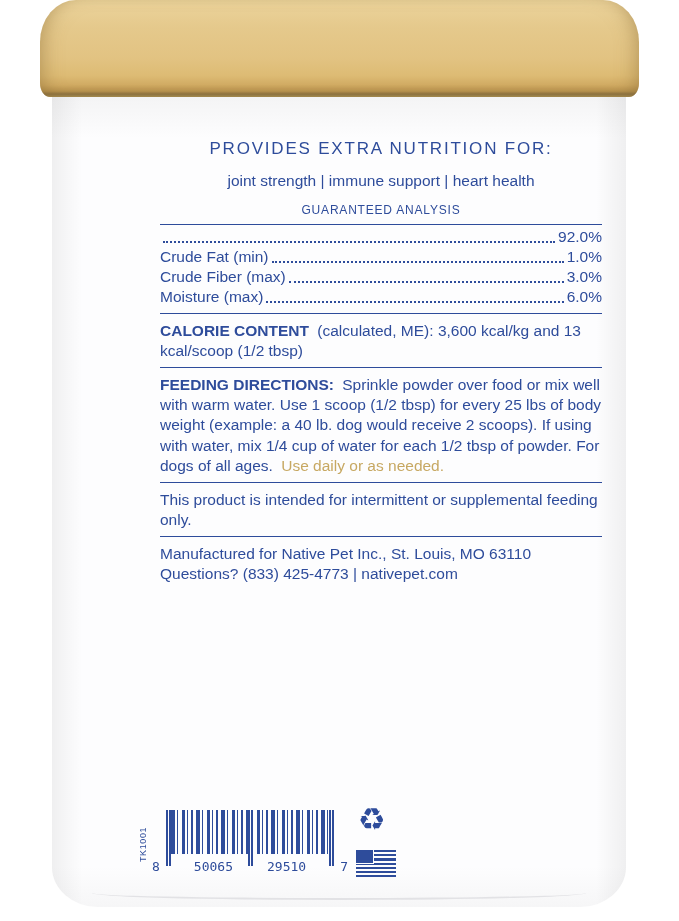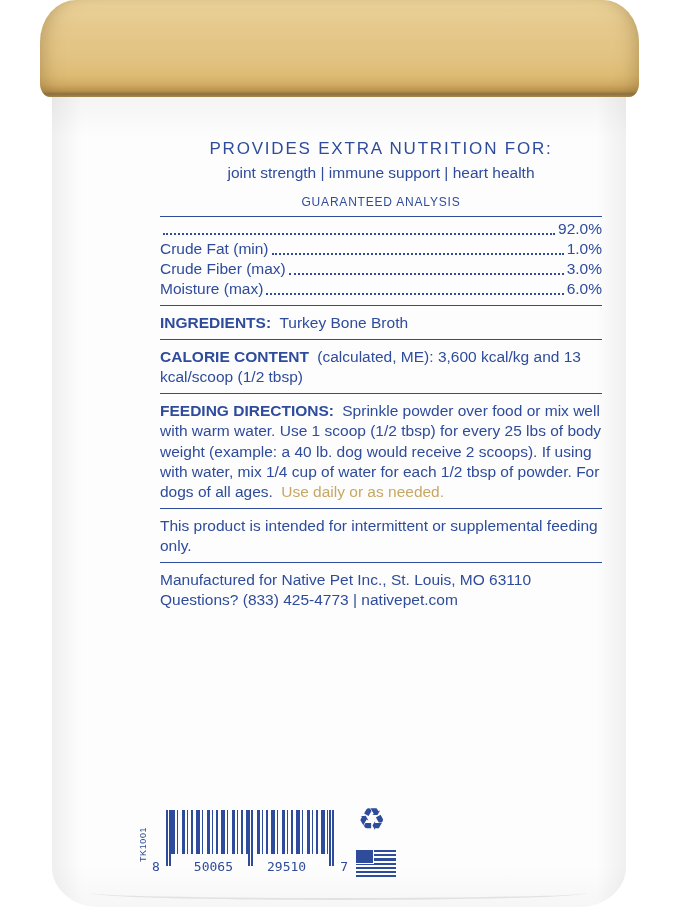--- a/index.html
+++ b/index.html
@@ -32,21 +32,21 @@
   .tin-body::after{ 
     content:"";position:absolute;left:7%;right:7%;bottom:7px;height:12px;
     border-bottom:2px solid #e2e2e5;border-radius:0 0 50% 50%;
   }
   
   .label-content{
     position:absolute;z-index:3;left:120px;top:138px;width:442px;
     font-size:15.5px;line-height:1.3;
   }
   .provides-title{text-align:center;font-size:17px;letter-spacing:1.8px;}
-  .provides-sub{text-align:center;font-size:15.5px;margin-top:3px;}
+  .provides-sub{text-align:center;font-size:15.5px;margin-top:11px;}
   .ga-heading{
     text-align:center;font-weight:400;letter-spacing:.8px;font-size:12px;
     margin-top:12px;padding-bottom:5px;border-bottom:1.5px solid var(--blue);
   }
   .per-scoop{margin-top:7px;}
   .bold{font-weight:700;}
   .per-scoop .detail{margin-left:4px;}
   .ga-rows{margin-top:2px;}
   .ga-row{display:flex;align-items:flex-end;line-height:20px;}
   .ga-dots{flex:1;border-bottom:2px dotted var(--blue);margin:0 3px 4px 3px;}
@@ -122,26 +122,20 @@
         <span class="ga-dots"></span>
         <span>3.0%</span>
       </div>
       <div class="ga-row">
         <span>Moisture (max)</span>
         <span class="ga-dots"></span>
         <span>6.0%</span>
       </div>
     </div>
 
-    <div class="section">
-      <p>
-        <span class="bold">INGREDIENTS:</span>
-        <span class="inline-val">Turkey Bone Broth</span>
-      </p>
-    </div>
 
     <div class="section">
       <p>
         <span class="bold">CALORIE CONTENT</span>
         <span class="inline-val">(calculated, ME): 3,600 kcal/kg and 13 kcal/scoop (1/2 tbsp)</span>
       </p>
     </div>
 
     <div class="section">
       <p>

